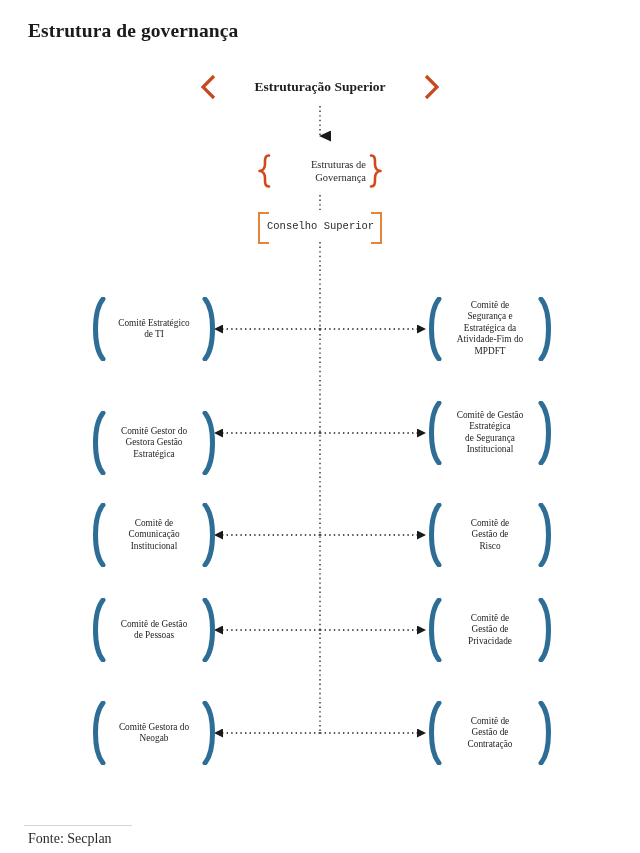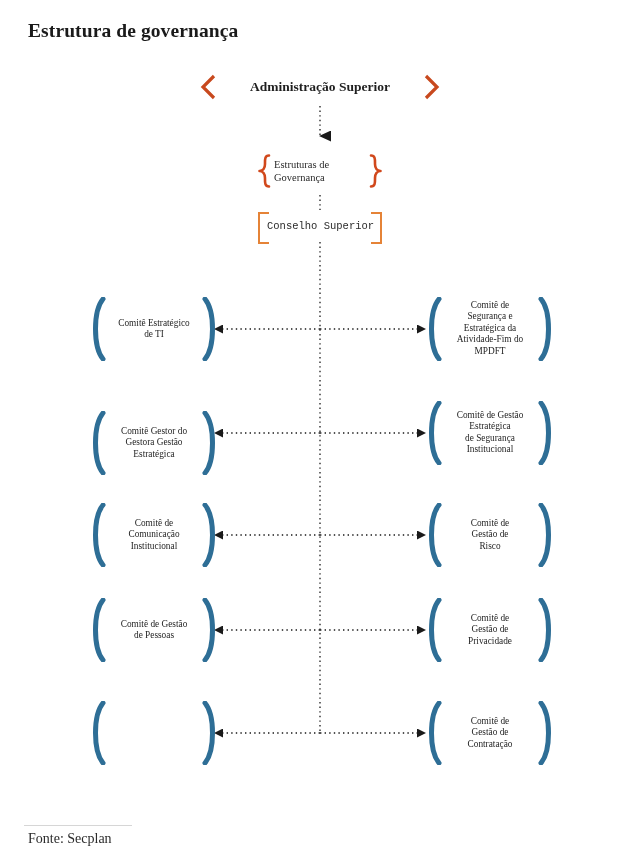--- a/index.html
+++ b/index.html
@@ -78,21 +78,21 @@
     top: 150px;
     width: 136px;
     height: 42px;
   }
   .brace-node .label {
     position: absolute;
     left: 22px;
     right: 22px;
     top: 50%;
     transform: translateY(-50%);
-    text-align: left;
+    text-align: right;
     font-size: 10.5px;
     line-height: 12.5px;
     color: #2a2a2a;
   }
   .brace {
     position: absolute;
     top: 50%;
     margin-top: -17px;
     width: 14px;
     height: 34px;
@@ -219,21 +219,21 @@
     <line x1="320" y1="630" x2="418" y2="630" stroke="#1a1a1a" stroke-width="1.3" stroke-dasharray="1.4 3.2" marker-end="url(#arrEnd)"></line>
 
     <line x1="320" y1="733" x2="222" y2="733" stroke="#1a1a1a" stroke-width="1.3" stroke-dasharray="1.4 3.2" marker-end="url(#arrEnd)"></line>
     <line x1="320" y1="733" x2="418" y2="733" stroke="#1a1a1a" stroke-width="1.3" stroke-dasharray="1.4 3.2" marker-end="url(#arrEnd)"></line>
   </svg>
 
   <div class="top-node">
     <svg class="chev left" viewBox="0 0 16 26">
       <path d="M14,2 L3,13 L14,24" fill="none" stroke="#C8491E" stroke-width="3.2" stroke-linecap="butt" stroke-linejoin="miter"></path>
     </svg>
-    <span class="label">Administração Superior</span>
+    <span class="label">Estruturação Superior</span>
     <svg class="chev right" viewBox="0 0 16 26">
       <path d="M2,2 L13,13 L2,24" fill="none" stroke="#C8491E" stroke-width="3.2" stroke-linecap="butt" stroke-linejoin="miter"></path>
     </svg>
   </div>
 
   <div class="brace-node">
     <svg class="brace left" viewBox="0 0 14 34">
       <path d="M11,1.5 C6.5,1.5 7,6 7,10 C7,14 5,17 1.5,17 C5,17 7,20 7,24 C7,28 6.5,32.5 11,32.5" fill="none" stroke="#D1481C" stroke-width="2.6" stroke-linecap="round" stroke-linejoin="round"></path>
     </svg>
     <div class="label">
@@ -354,20 +354,24 @@
           <div>Privacidade</div>
         </div>
         <svg class="paren right" viewBox="0 0 20 64">
           <path d="M5,2 C15,14 15,50 5,62" fill="none" stroke="#2E6E96" stroke-width="5" stroke-linecap="round"></path>
         </svg>
       </div>
       <div class="paren-node" style="left: 88px; top: 693px;">
         <svg class="paren left" viewBox="0 0 20 64">
           <path d="M15,2 C5,14 5,50 15,62" fill="none" stroke="#2E6E96" stroke-width="5" stroke-linecap="round"></path>
         </svg>
+        <div class="label">
+          <div>Comitê Gestora do</div>
+          <div>Neogab</div>
+        </div>
         <svg class="paren right" viewBox="0 0 20 64">
           <path d="M5,2 C15,14 15,50 5,62" fill="none" stroke="#2E6E96" stroke-width="5" stroke-linecap="round"></path>
         </svg>
       </div>
       <div class="paren-node" style="left: 424px; top: 693px;">
         <svg class="paren left" viewBox="0 0 20 64">
           <path d="M15,2 C5,14 5,50 15,62" fill="none" stroke="#2E6E96" stroke-width="5" stroke-linecap="round"></path>
         </svg>
         <div class="label">
           <div>Comitê de</div>

